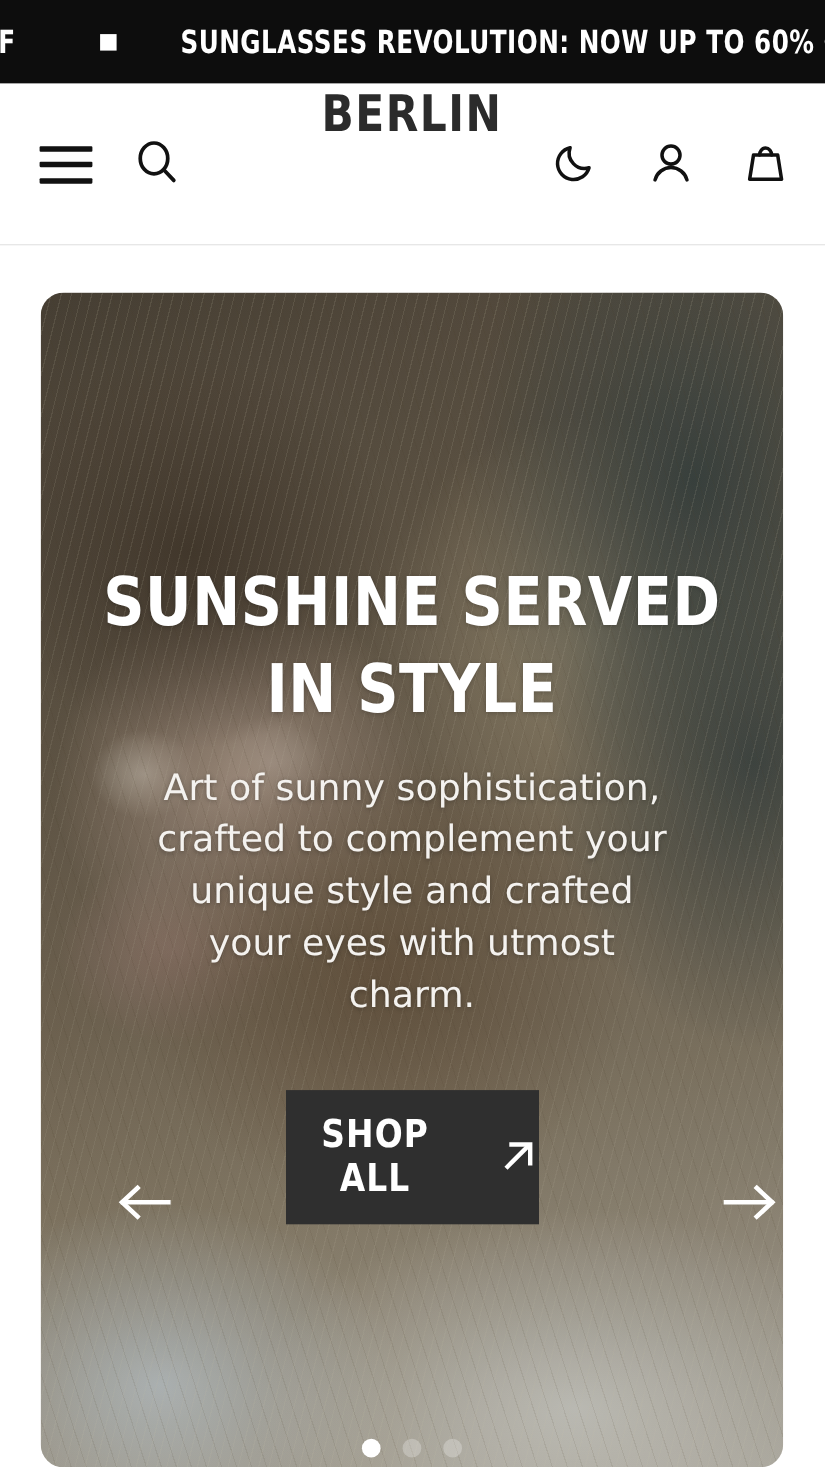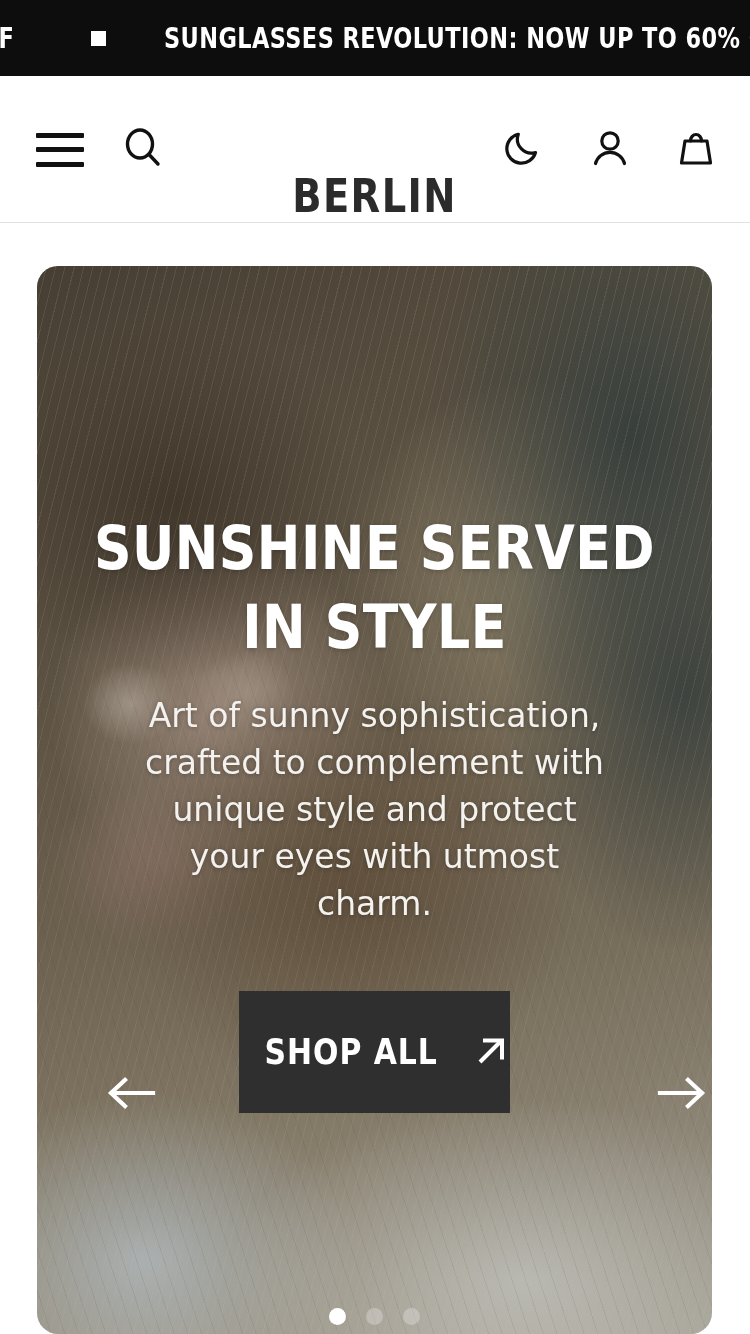--- a/index.html
+++ b/index.html
@@ -66,21 +66,21 @@
     width:48px; height:34px;
     display:flex; flex-direction:column; justify-content:space-between;
   }
   .hamburger-icon span{
     display:block; width:100%; height:5px;
     background:#111111; border-radius:1px;
   }
   .brand-logo{
     position:absolute;
     left:0; right:0; top:0; height:147px;
-    display:flex; align-items:flex-end; justify-content:center;
+    display:flex; align-items:flex-start; justify-content:center;
     pointer-events:none;
   }
   .brand-logo-text{
     font-family:"Liberation Sans Narrow","DejaVu Sans Condensed","Liberation Sans",sans-serif;
     font-weight:700;
     font-size:46px;
     letter-spacing:1.5px;
     color:#2b2b2b;
     transform:scaleX(0.93);
     pointer-events:auto;
@@ -154,21 +154,21 @@
     font-size:33px;
     line-height:47px;
     font-weight:400;
     color:#f4f2ef;
     text-shadow:0 1px 5px rgba(0,0,0,0.3);
   }
   .hero-cta{
     display:inline-flex; align-items:center; justify-content:flex-end;
     gap:30px;
     margin-top:64px;
-    width:271px; height:122px;
+    width:230px; height:122px;
     background:#2f2f2f;
     border:none; cursor:pointer;
   }
   .hero-cta-label{
     font-family:"Liberation Sans Narrow","DejaVu Sans Condensed","Liberation Sans",sans-serif;
     font-weight:700;
     font-size:35px;
     letter-spacing:1px;
     color:#ffffff;
     transform:scaleX(0.95);
@@ -263,21 +263,21 @@
 
 <section class="hero-section">
 
   <div class="hero-photo"></div>
   <div class="hero-strands"></div>
   <div class="hero-scrim"></div>
 
   <div class="hero-content">
     <h1 class="hero-heading">SUNSHINE SERVED
 IN STYLE</h1>
-    <p class="hero-subtext">Art of sunny sophistication, crafted to complement with unique style and protect your eyes with utmost charm.</p>
+    <p class="hero-subtext">Art of sunny sophistication, crafted to complement your unique style and crafted your eyes with utmost charm.</p>
     <button class="hero-cta">
       <span class="hero-cta-label">SHOP ALL</span>
       <span>
         <svg width="38" height="38" viewBox="0 0 38 38" fill="none">
           <line x1="8" y1="30" x2="29" y2="9" stroke="#ffffff" stroke-width="4"></line>
           <polyline points="13,8.5 30,8.5 30,25.5" stroke="#ffffff" stroke-width="4" fill="none" stroke-linecap="square"></polyline>
         </svg>
       </span>
     </button>
   </div>

